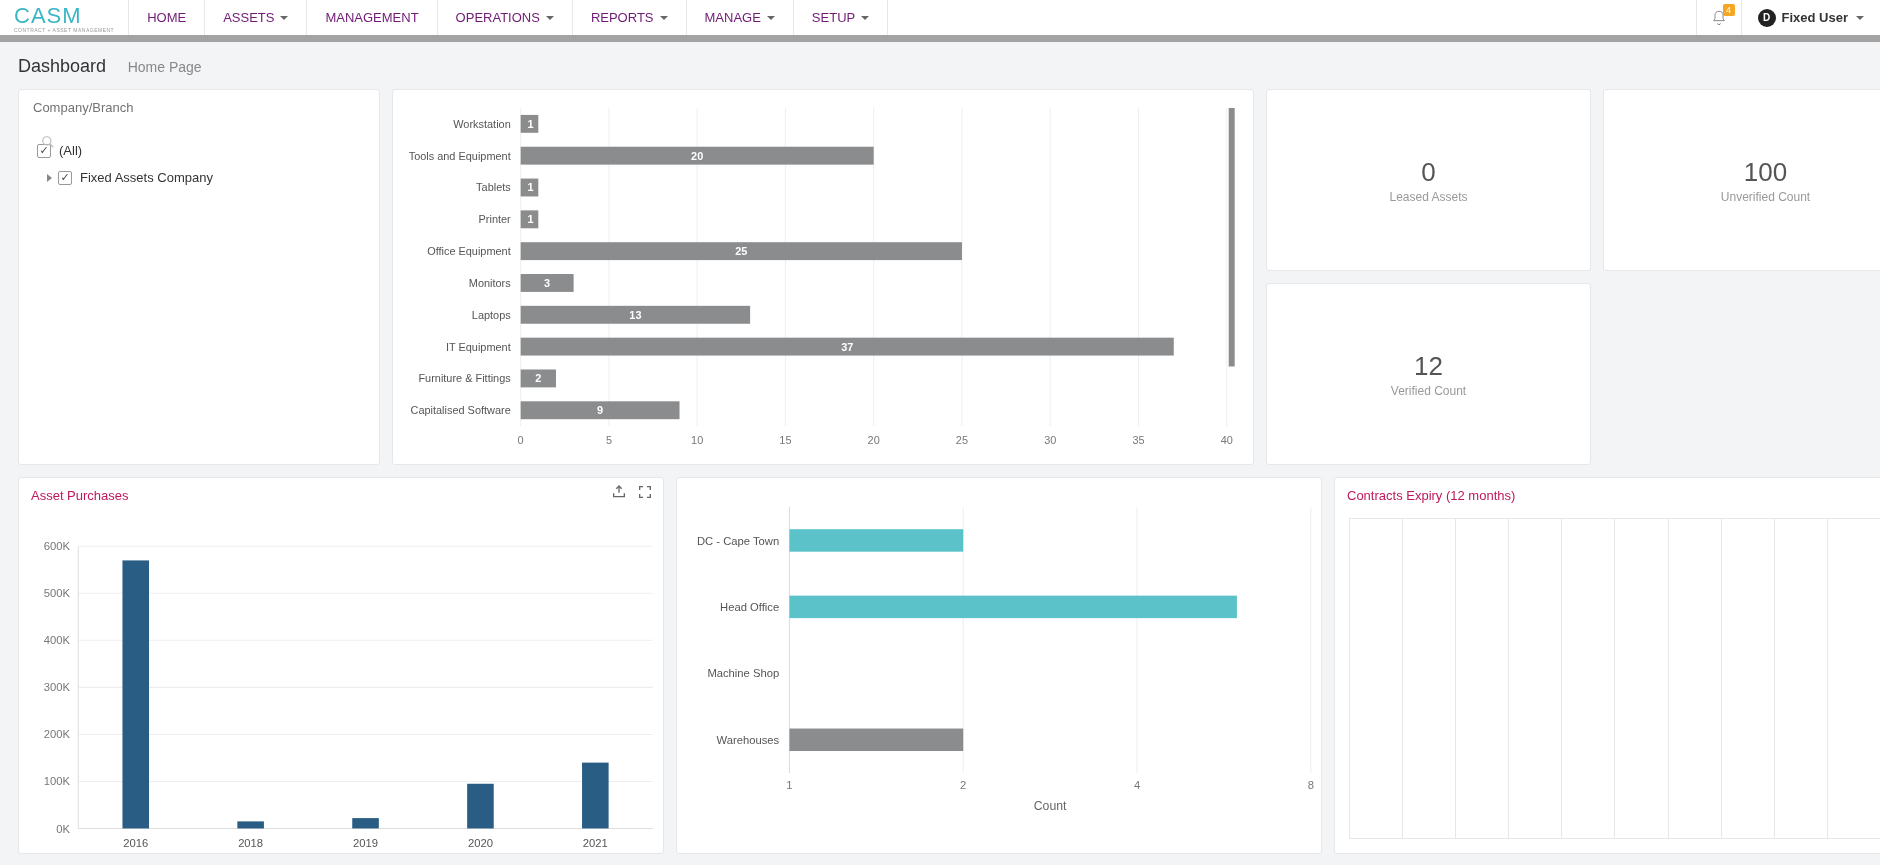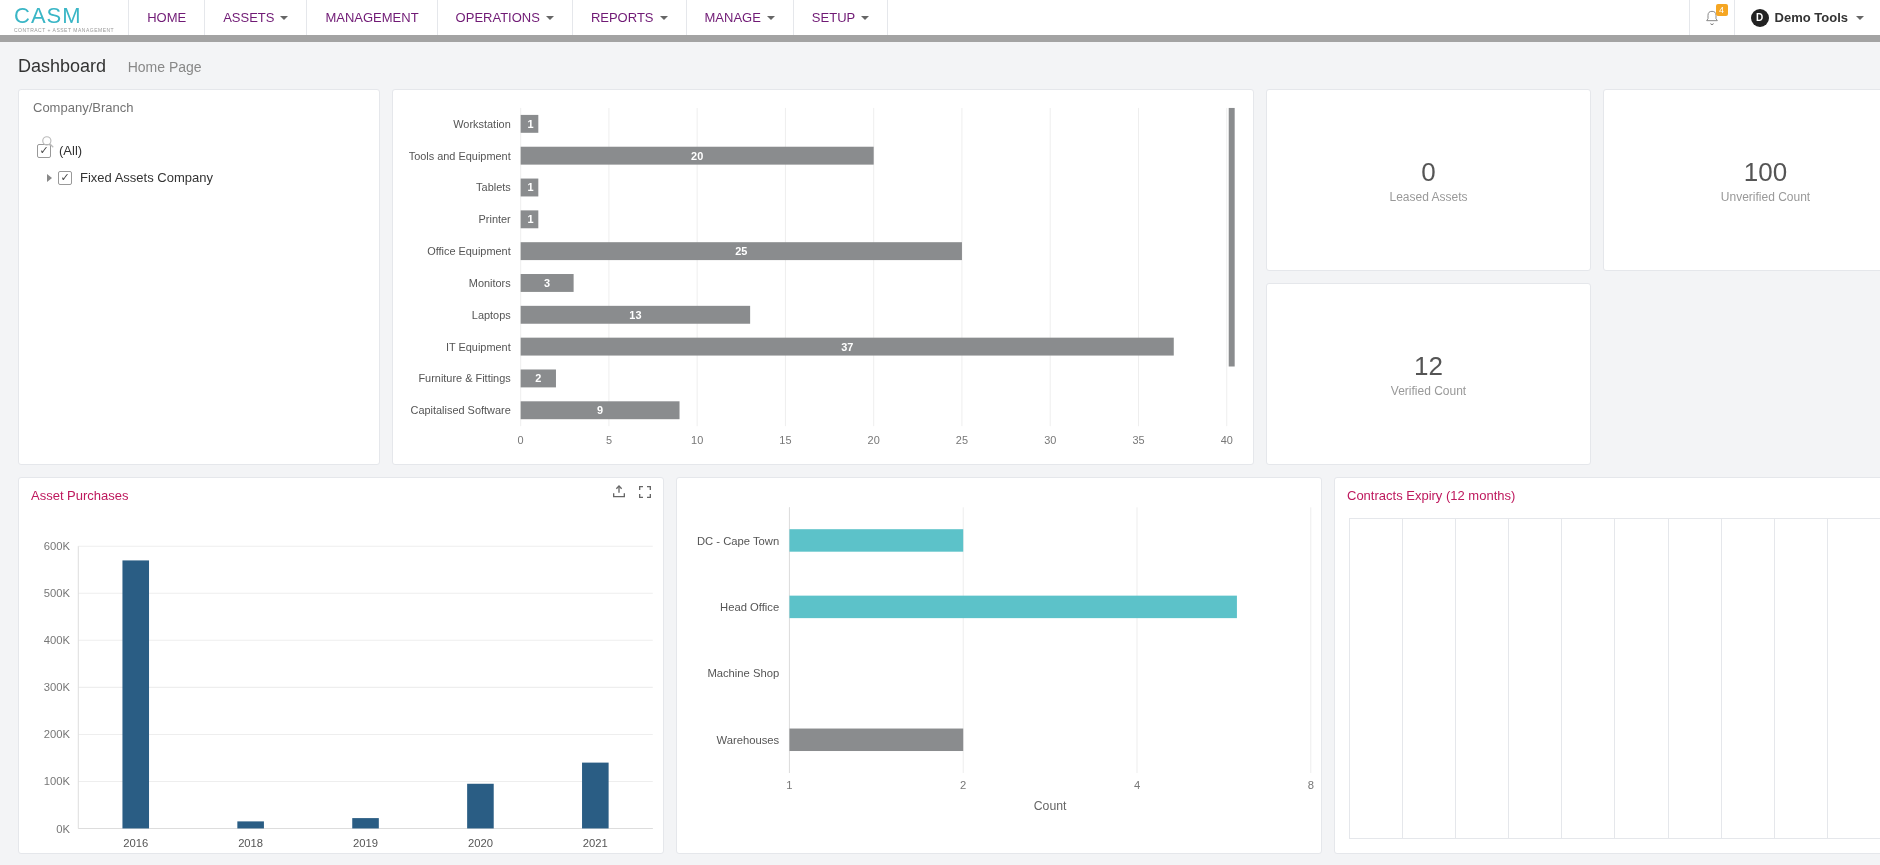--- a/index.html
+++ b/index.html
@@ -289,21 +289,21 @@
       <span class="bell">
         <svg viewBox="0 0 24 24">
             <path d="M6 8a6 6 0 1 1 12 0v5l2 3H4l2-3V8z"></path>
             <path d="M10 20a2 2 0 0 0 4 0"></path>
           </svg>
       </span>
       <span class="notif-badge">4</span>
     </div>
     <div class="user">
       <span class="avatar">D</span>
-      <span>Demo Tools</span>
+      <span>Fixed User</span>
       <span class="caret"></span>
     </div>
   </div>
 </div>
 
 <div class="page-head">
   <h1>Dashboard</h1>
   <span class="sub">Home Page</span>
 </div>
 

